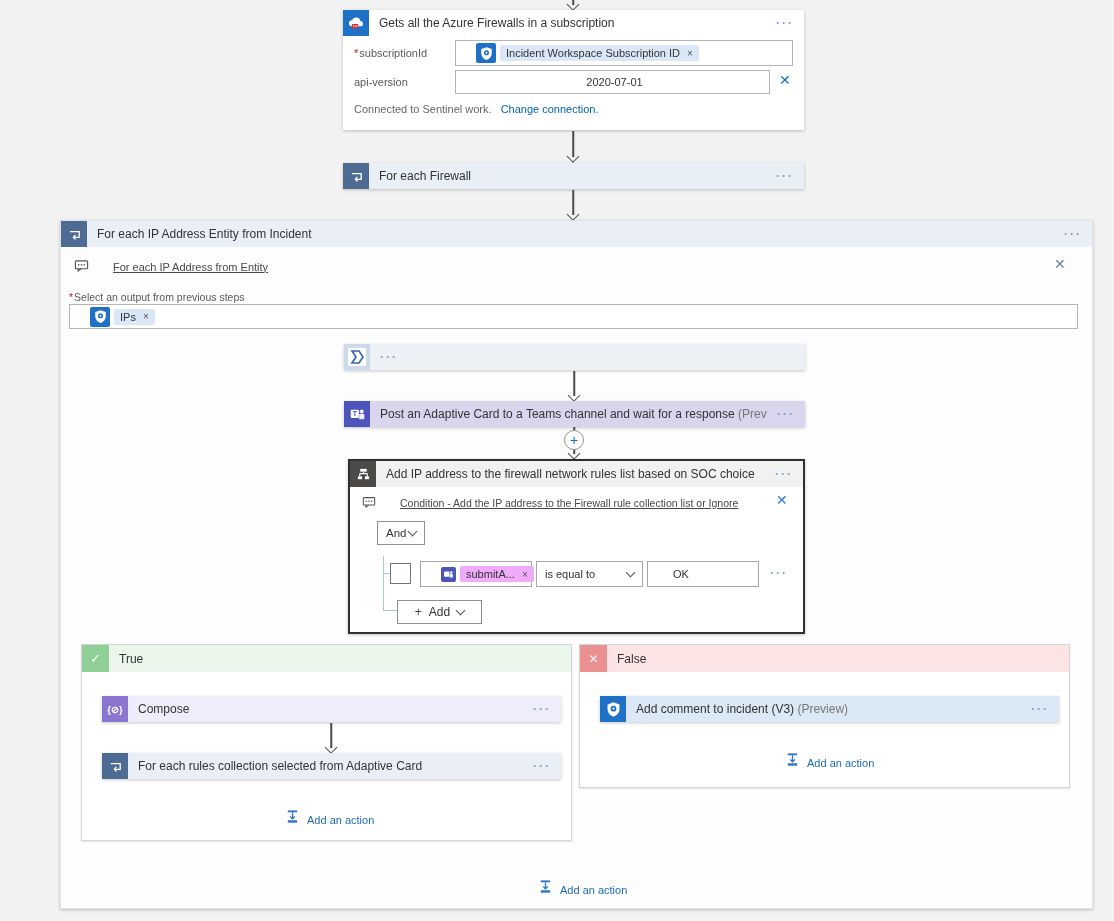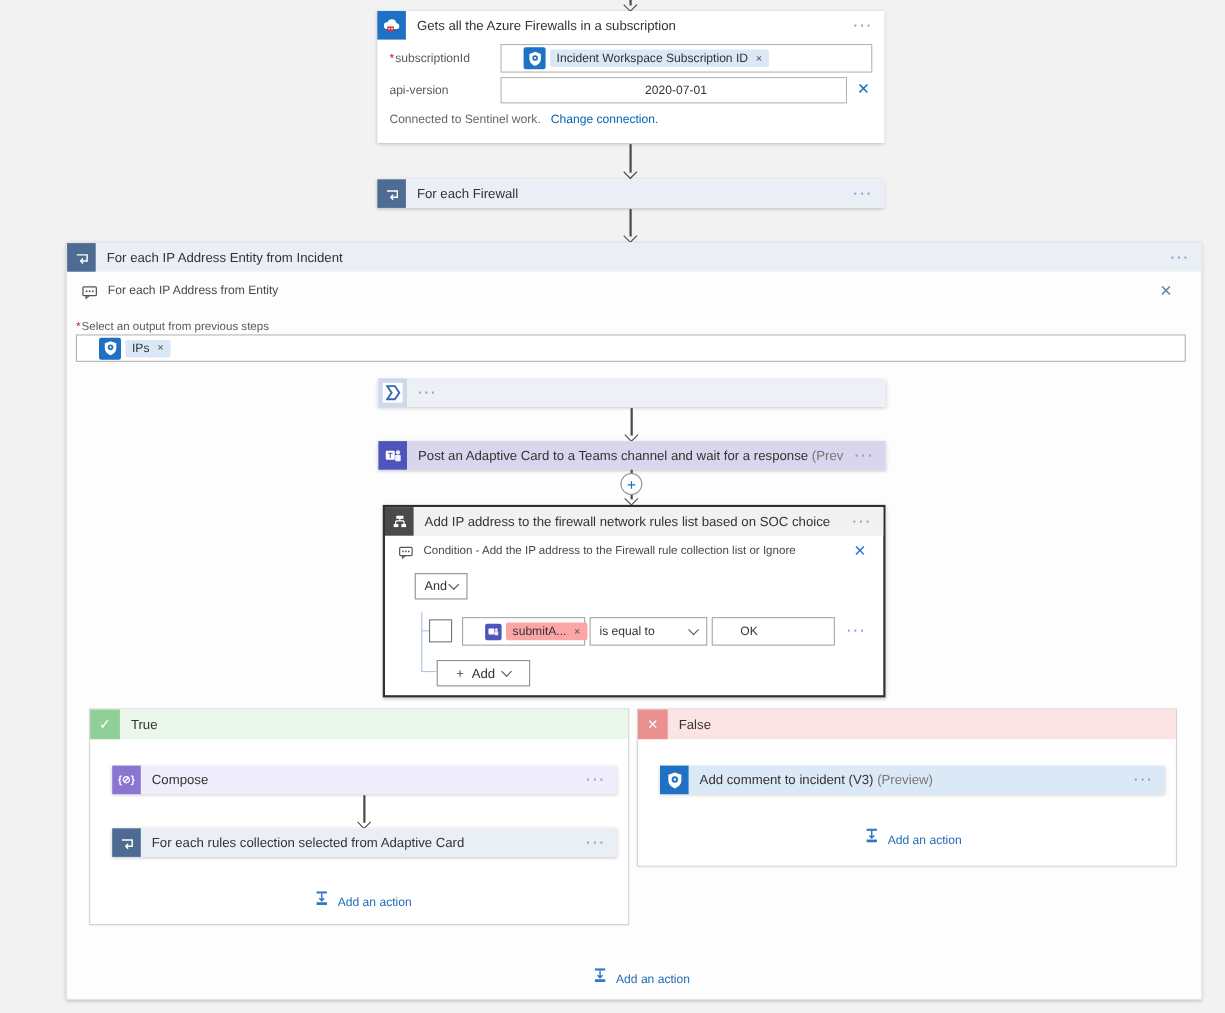--- a/index.html
+++ b/index.html
@@ -9,26 +9,26 @@
   .hdr{display:flex;align-items:center;height:26px;font-size:12px;cursor:pointer;}
   .tile{width:26px;height:26px;flex:0 0 26px;display:flex;align-items:center;justify-content:center;color:#fff;}
   .hdr .t{flex:1;padding:0 10px;white-space:nowrap;overflow:hidden;color:#333;}
   .prev{color:#777;}
   .menu{padding:0 10px;color:#7ea2d4;font-size:12px;letter-spacing:2px;font-weight:bold;white-space:nowrap;cursor:pointer;}
   .arrow{position:absolute;width:14px;}
   .arrow .stem{position:absolute;left:50%;top:0;bottom:5px;width:1.5px;background:#4a4a4a;transform:translateX(-50%);}
   .arrow .head{position:absolute;left:50%;bottom:1px;width:8px;height:8px;border-right:1.5px solid #4a4a4a;border-bottom:1.5px solid #4a4a4a;transform:translateX(-50%) rotate(45deg);}
   .inp{position:absolute;border:1px solid #b5b5b5;background:#fff;display:flex;align-items:center;font-size:11px;padding:0 20px;box-sizing:border-box;}
   .token{display:inline-flex;align-items:center;background:#d9e7f6;border-radius:2px;padding:2px 6px;font-size:11px;color:#333;margin-left:4px;cursor:pointer;}
-  .token.pu{background:#fca5a5;align-items:flex-end;}
+  .token.pu{background:#f0abfc;align-items:flex-end;}
   .tok-x{margin-left:7px;color:#555;font-size:10px;cursor:pointer;}
   .mini{width:20px;height:20px;border-radius:2px;display:flex;align-items:center;justify-content:center;flex:0 0 20px;}
   .lbl{position:absolute;font-size:11px;color:#5a5a5a;white-space:nowrap;text-align:center;}
   .req{color:#c50f1f;margin-right:1px;}
-  .crow{position:absolute;display:flex;gap:9px;font-size:11px;color:#484848;white-space:nowrap;}
+  .crow{position:absolute;display:flex;align-items:center;gap:24px;font-size:11px;color:#484848;white-space:nowrap;text-decoration:underline;}
   .xbtn{position:absolute;font-size:14px;cursor:pointer;}
   .sel{position:absolute;border:1px solid #8f8f8f;background:#fff;display:flex;align-items:center;justify-content:space-between;font-size:11.5px;padding:0 8px;box-sizing:border-box;cursor:pointer;color:#333;}
   .chev{width:6px;height:6px;border-right:1.2px solid #555;border-bottom:1.2px solid #555;transform:rotate(45deg);margin-top:-3px;flex:0 0 6px;}
   .tl{position:absolute;background:#a9c7e4;}
   .branch{position:absolute;background:#fff;border:1px solid #d4d4d4;box-shadow:0 1px 2px rgba(0,0,0,.10);}
   .addact{position:absolute;display:flex;align-items:flex-end;gap:7px;color:#1f6cb5;font-size:11px;cursor:pointer;white-space:nowrap;}
   .link{color:#0065b3;cursor:pointer;}
   .plus-circle{position:absolute;width:20px;height:20px;border-radius:50%;background:#fff;border:1px solid #949494;color:#0e6fc8;font-size:14px;line-height:19px;text-align:center;cursor:pointer;box-sizing:border-box;}
   .checkbox{position:absolute;width:21px;height:21px;border:1px solid #767676;background:#fff;box-sizing:border-box;cursor:pointer;}
   .vinp{border:none;outline:none;width:100%;font-size:11px;font-family:"Liberation Sans",sans-serif;color:#333;background:transparent;}

